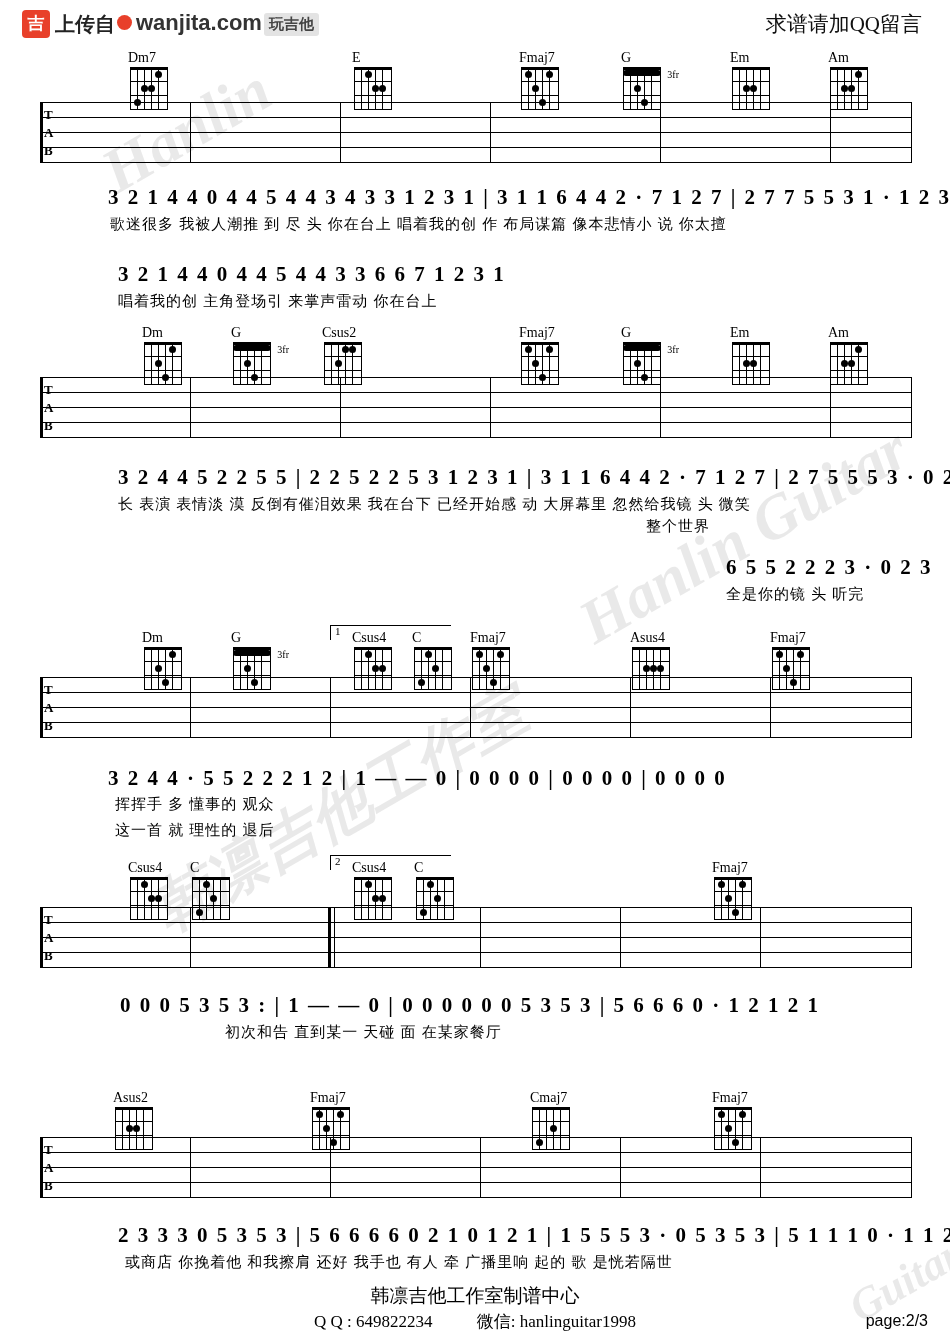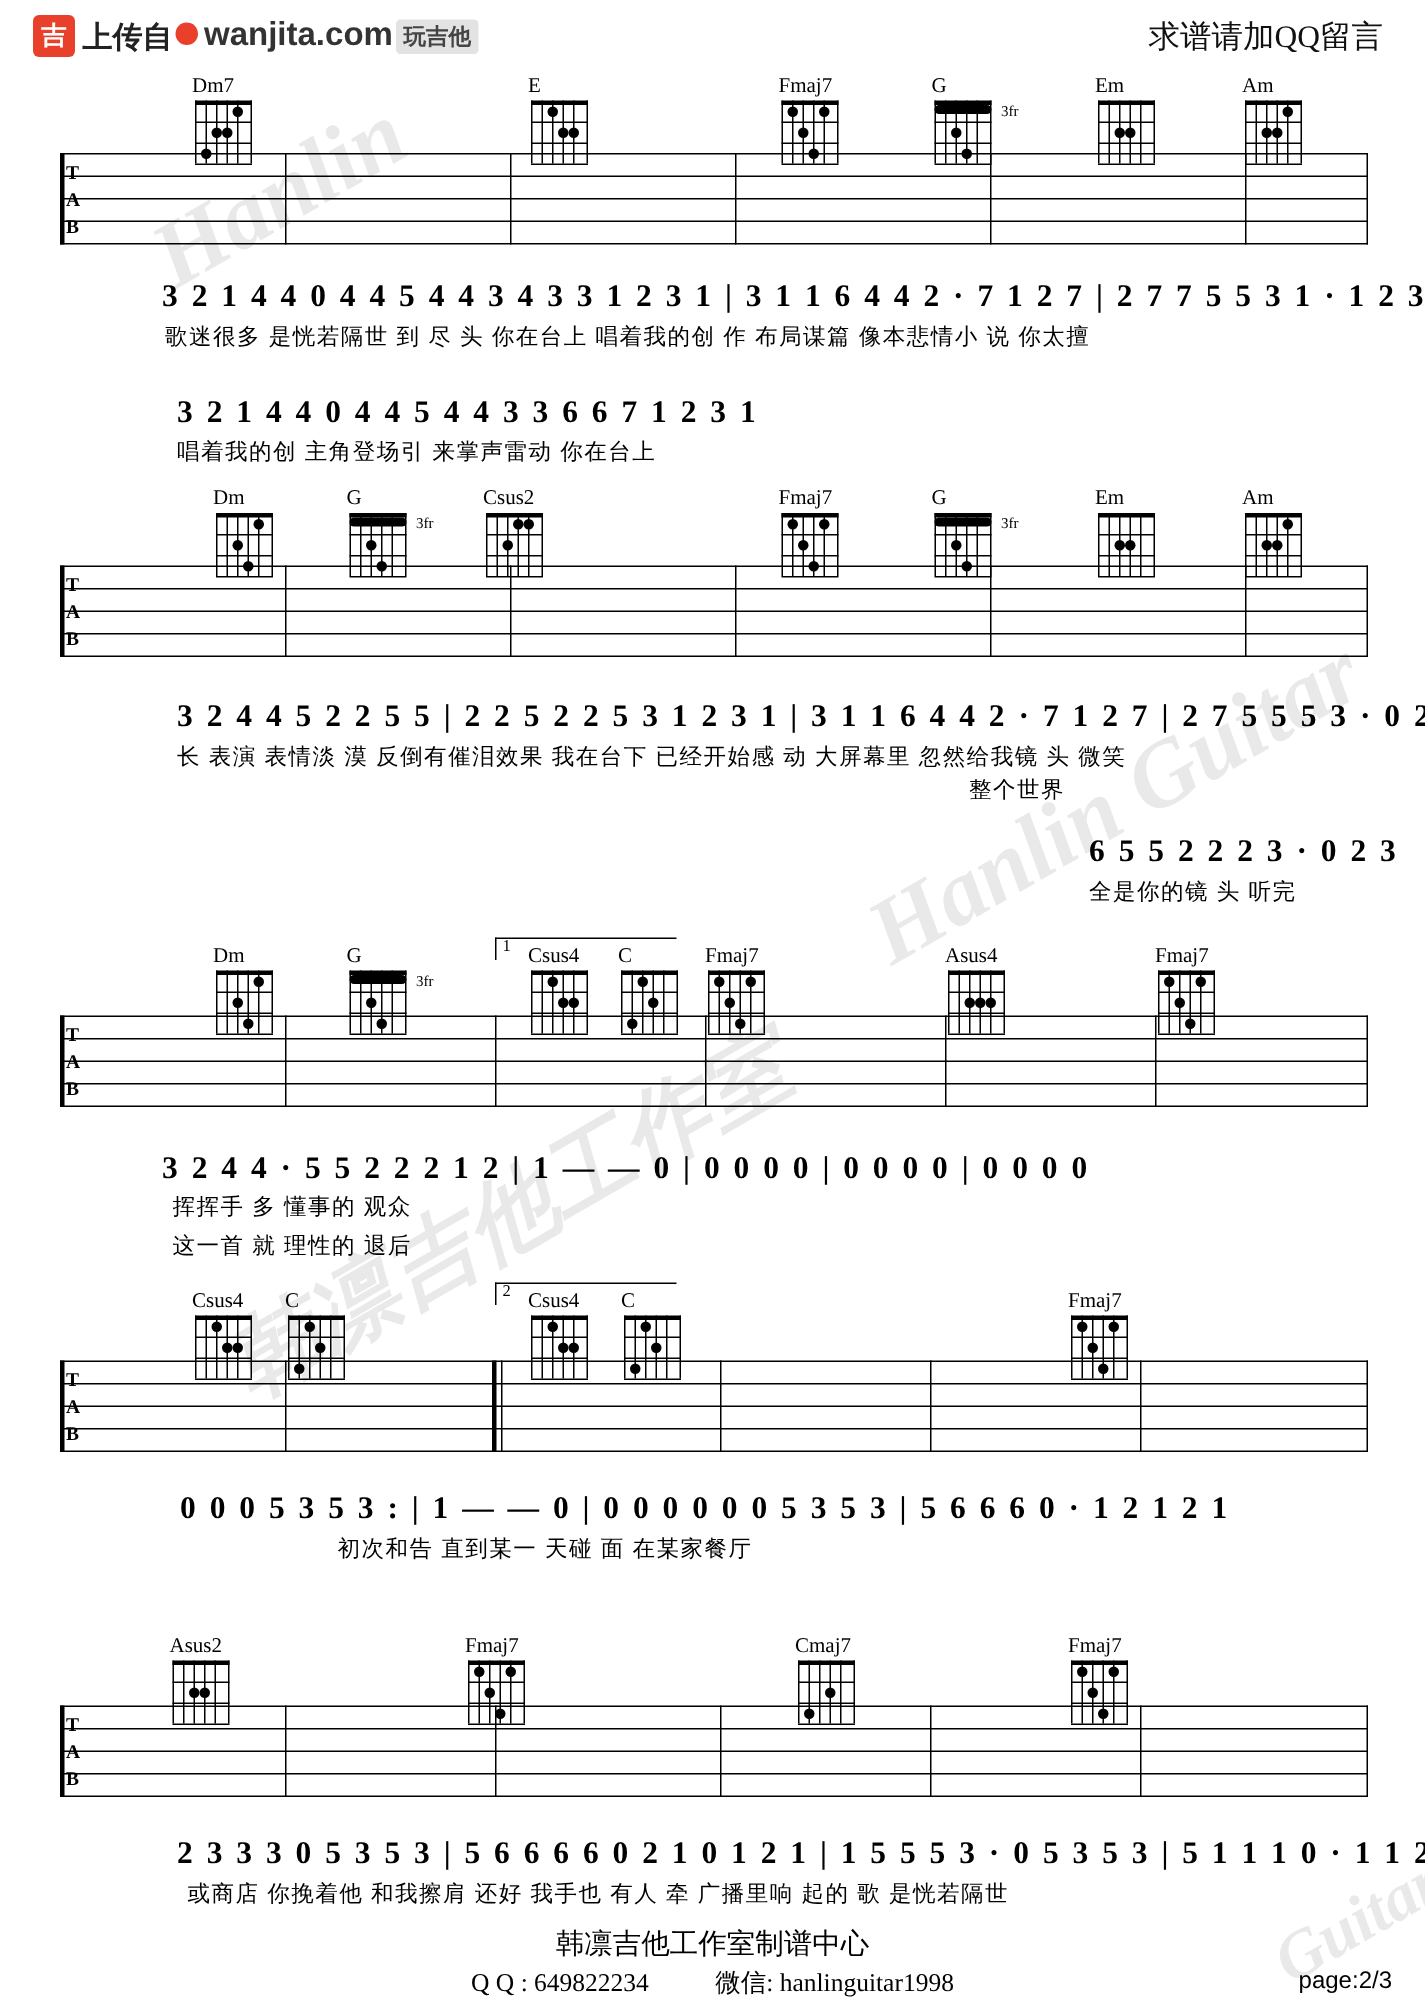--- a/index.html
+++ b/index.html
@@ -231,21 +231,21 @@
     <div class="bl" style="left:450px"></div>
       <div class="bl" style="left:620px"></div>
     <div class="bl" style="left:790px"></div>
       <div class="bl" style="right:0"></div>
   </div>
   <div class="tabmark" style="top:57px">T</div>
   <div class="tabmark" style="top:75px">A</div>
   <div class="tabmark" style="top:93px">B</div>
 
   <div class="numrow" style="left:108px;top:135px">3 2 1 4 4   0 4 4 5 4 4   3    4 3 3   1 2 3 1 | 3 1  1 6 4 4 2 · 7 1 2 7 | 2 7 7 5 5 3 1 · 1 2 3</div>
-  <div class="lyrrow" style="left:110px;top:165px">歌迷很多    是恍若隔世  到   尽  头  你在台上   唱着我的创 作   布局谋篇   像本悲情小 说 你太擅</div>
+  <div class="lyrrow" style="left:110px;top:165px">歌迷很多    我被人潮推  到   尽  头  你在台上   唱着我的创 作   布局谋篇   像本悲情小 说 你太擅</div>
   <div class="numrow" style="left:118px;top:212px">3 2 1 4 4   0 4 4 5 4 4   3 3 6 6 7   1 2 3 1</div>
   <div class="lyrrow" style="left:118px;top:242px">唱着我的创    主角登场引  来掌声雷动  你在台上</div>
 </div>
 
 <div class="sys" id="sys2" style="top:325px;">
   <div class="chord" style="left:142px;top:0;">
     <div class="nm">Dm</div>
     <div class="grid">
       <div class="nut"></div>
         <div class="h" style="top:14px"></div>

